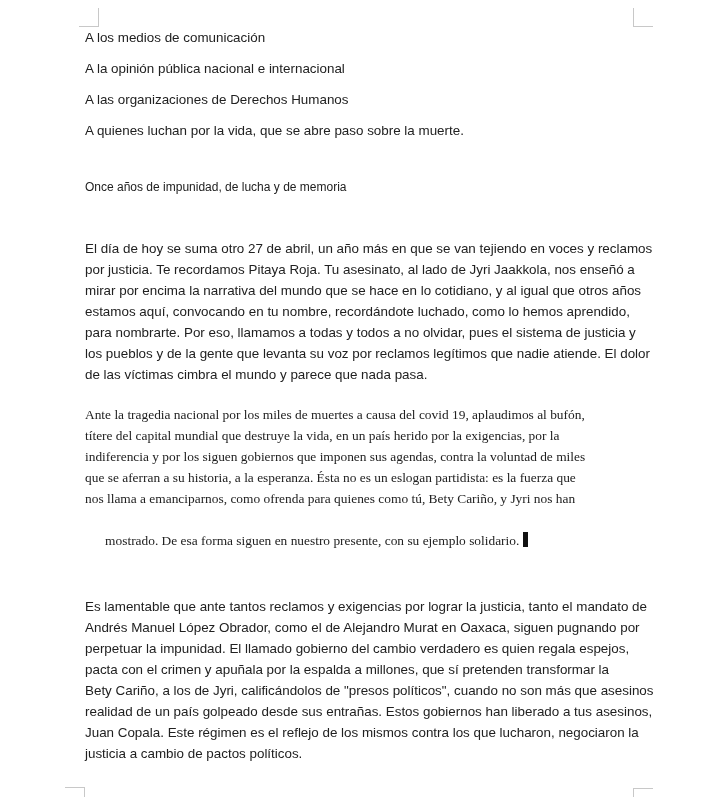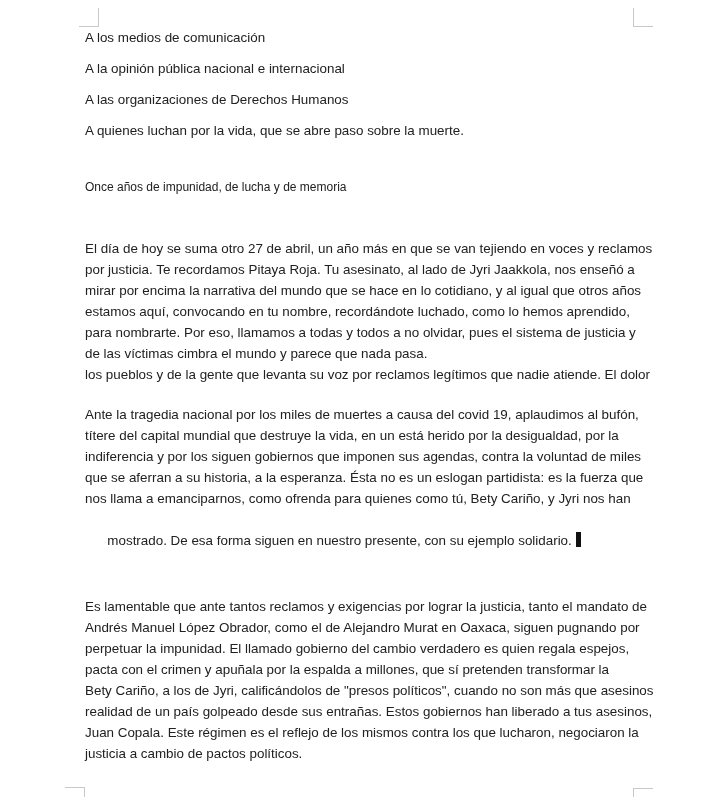--- a/index.html
+++ b/index.html
@@ -32,21 +32,21 @@
     padding-top: 27px;
     color: #212121;
     font-size: 13.4px;
     line-height: 21px;
   }
   .salutation, .heading, .line { white-space: pre; }
   .salutation { margin: 0 0 10px 0; }
   .heading    { margin: 36px 0 0 0; font-weight: normal; font-size: 12px; }
   .para       { margin: 0; }
   .para-first  { margin-top: 40px; }
-  .para-second { margin-top: 19px; }
+  .para-second { margin-top: 19px; font-family: Liberation Serif, serif; }
   .para-third  { margin-top: 24px; }
   .caret {
     display: inline-block;
     width: 5px;
     height: 15px;
     background: #111111;
     vertical-align: -2px;
   }
 </style>
 </head>
@@ -65,28 +65,28 @@
   <p class="salutation">A quienes luchan por la vida, que se abre paso sobre la muerte.</p>
 
   <p class="heading">Once años de impunidad, de lucha y de memoria</p>
 
   <div class="para para-first">
       <div class="line">El día de hoy se suma otro 27 de abril, un año más en que se van tejiendo en voces y reclamos</div>
       <div class="line">por justicia. Te recordamos Pitaya Roja. Tu asesinato, al lado de Jyri Jaakkola, nos enseñó a</div>
       <div class="line">mirar por encima la narrativa del mundo que se hace en lo cotidiano, y al igual que otros años</div>
       <div class="line">estamos aquí, convocando en tu nombre, recordándote luchado, como lo hemos aprendido,</div>
       <div class="line">para nombrarte. Por eso, llamamos a todas y todos a no olvidar, pues el sistema de justicia y</div>
+      <div class="line">los pueblos y de la gente que levanta su voz por reclamos legítimos que nadie atiende. El dolor</div>
       <div class="line">de las víctimas cimbra el mundo y parece que nada pasa.</div>
-      <div class="line">los pueblos y de la gente que levanta su voz por reclamos legítimos que nadie atiende. El dolor</div>
     </div>
 
   <div class="para para-second">
     <div>
         <div class="line">Ante la tragedia nacional por los miles de muertes a causa del covid 19, aplaudimos al bufón,</div>
-        <div class="line">títere del capital mundial que destruye la vida, en un está herido por la desigualdad, por la</div>
+        <div class="line">títere del capital mundial que destruye la vida, en un país herido por la exigencias, por la</div>
         <div class="line">indiferencia y por los siguen gobiernos que imponen sus agendas, contra la voluntad de miles</div>
         <div class="line">que se aferran a su historia, a la esperanza. Ésta no es un eslogan partidista: es la fuerza que</div>
         <div class="line">nos llama a emanciparnos, como ofrenda para quienes como tú, Bety Cariño, y Jyri nos han</div>
       </div>
     <div class="line">
       <span>mostrado. De esa forma siguen en nuestro presente, con su ejemplo solidario. </span><span class="caret"></span>
     </div>
   </div>
 
   <div class="para para-third">

